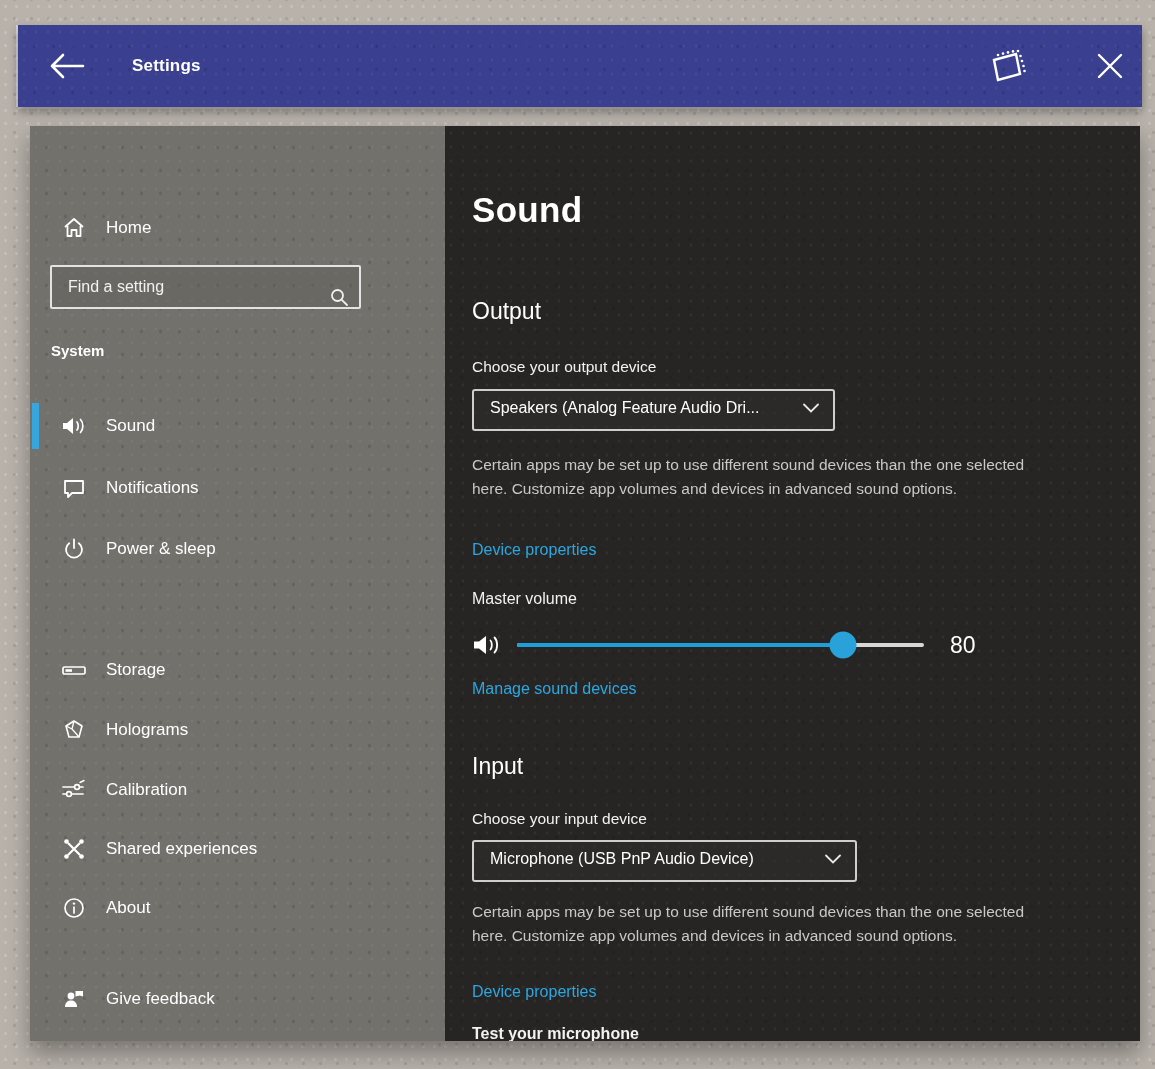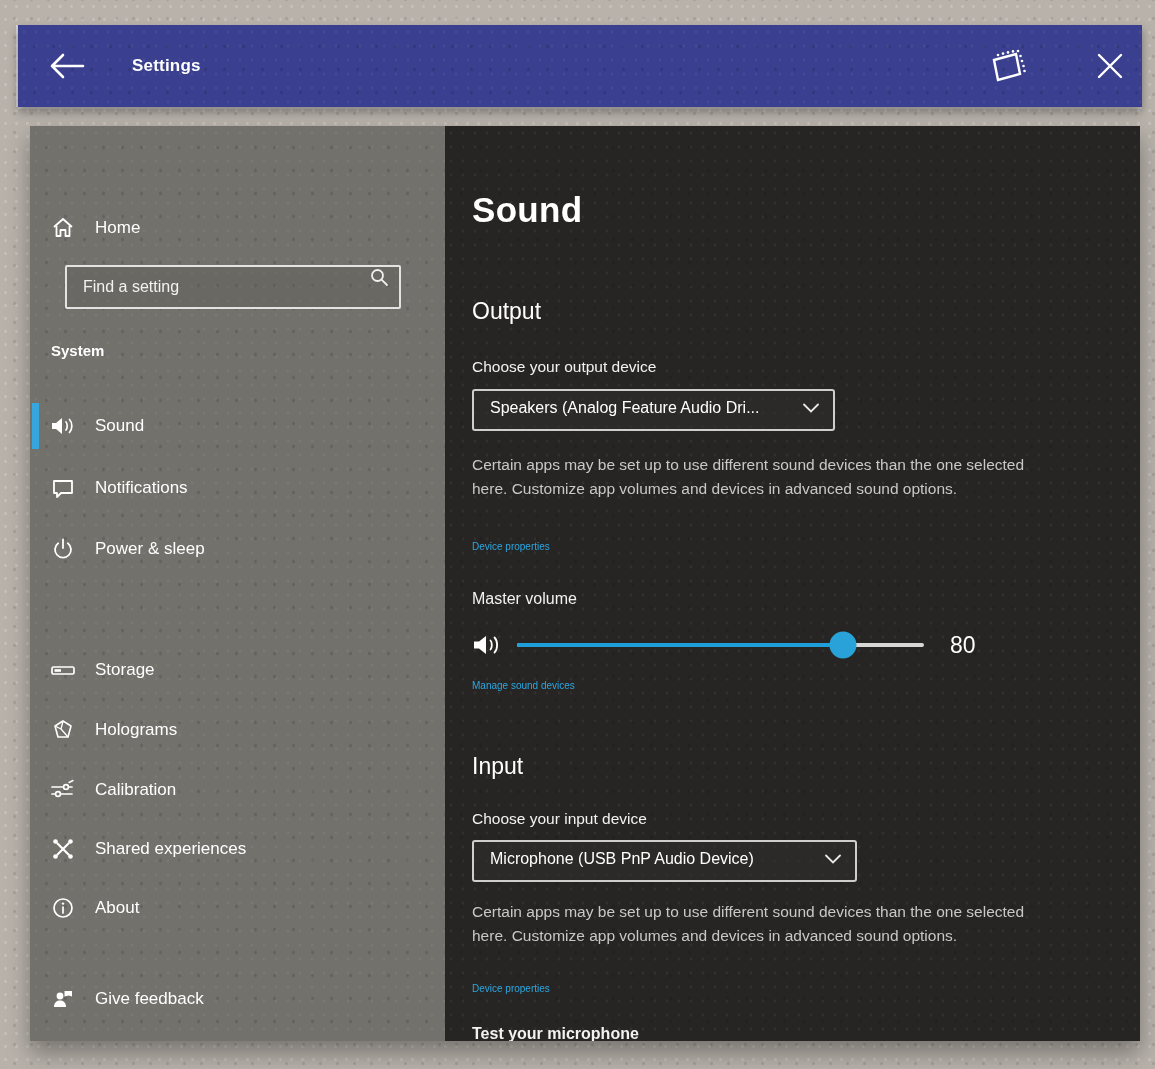--- a/index.html
+++ b/index.html
@@ -37,33 +37,33 @@
     position:absolute;left:30px;top:126px;width:1110px;height:915px;
     display:flex;overflow:hidden;
     box-shadow:0 12px 22px rgba(0,0,0,.35);
   }
   .sidebar{
     position:relative;width:415px;flex:0 0 415px;height:100%;
     background-color:#73716c;color:#fff;
   }
   .nav-item{
     position:absolute;left:0;width:100%;height:48px;
-    display:flex;align-items:center;padding-left:19px;box-sizing:border-box;
+    display:flex;align-items:center;padding-left:30px;box-sizing:border-box;
     font-size:17px;cursor:pointer;
   }
   .nav-item .ic{width:27px;height:27px;flex:0 0 27px;display:flex;align-items:center;justify-content:center;margin-right:19px;}
   .nav-item.selected::before{
     content:"";position:absolute;left:2px;top:1px;bottom:1px;width:7px;
     background:#35a6de;
   }
   .section-label{position:absolute;left:21px;font-size:15px;font-weight:700;color:#fff;}
   .searchbox{
-    position:absolute;left:20px;top:139px;width:336px;height:44px;box-sizing:border-box;
+    position:absolute;left:20px;top:139px;width:311px;height:44px;box-sizing:border-box;
     border:2px solid #e3e3e1;border-radius:2px;background:rgba(90,88,84,.35);
-    display:flex;align-items:flex-start;margin-left:15px;
+    display:flex;align-items:flex-end;
   }
   .searchbox input{
     flex:1;height:100%;border:0;outline:0;background:transparent;color:#fff;
     font-family:"Liberation Sans",sans-serif;font-size:16px;padding:0 8px 0 16px;
   }
   .searchbox input::placeholder{color:#f2f2f0;opacity:1;}
   .search-ic{width:40px;display:flex;align-items:center;justify-content:center;cursor:pointer;}
   
   .content{
     position:relative;flex:1;height:100%;
@@ -73,21 +73,21 @@
   .page-title{left:27px;top:64px;font-size:35px;font-weight:700;letter-spacing:.3px;}
   .h2{font-size:23px;font-weight:400;}
   .field-label{font-size:15.5px;color:#f2f2f2;}
   .dropdown{
     height:42px;box-sizing:border-box;border:2px solid #cfcecd;border-radius:3px;
     background:rgba(48,46,44,.6);display:flex;align-items:center;justify-content:space-between;
     padding:0 14px 5px 16px;cursor:pointer;font-size:16px;color:#fff;
   }
   .dropdown .chev{color:#e8e8e8;margin-left:14px;}
   .desc{width:580px;font-size:15.5px;line-height:24px;color:#c9c8c6;}
-  .link{font-size:10px;color:#2ba7e2;cursor:pointer;}
+  .link{font-size:16px;color:#2ba7e2;cursor:pointer;}
   .slider-row{left:27px;top:498px;width:520px;height:42px;display:flex;align-items:center;}
   .slider-track{position:relative;width:407px;height:4px;background:#d8d7d5;border-radius:2px;margin-left:15px;cursor:pointer;}
   .slider-fill{position:absolute;left:0;top:0;height:4px;background:#1f9fda;border-radius:2px;}
   .slider-thumb{
     position:absolute;top:50%;width:27px;height:27px;border-radius:50%;
     background:#29a2da;transform:translate(-50%,-50%);cursor:grab;
   }
   .vol-value{margin-left:26px;font-size:23px;color:#fff;}
   svg{display:block;}
 </style>

